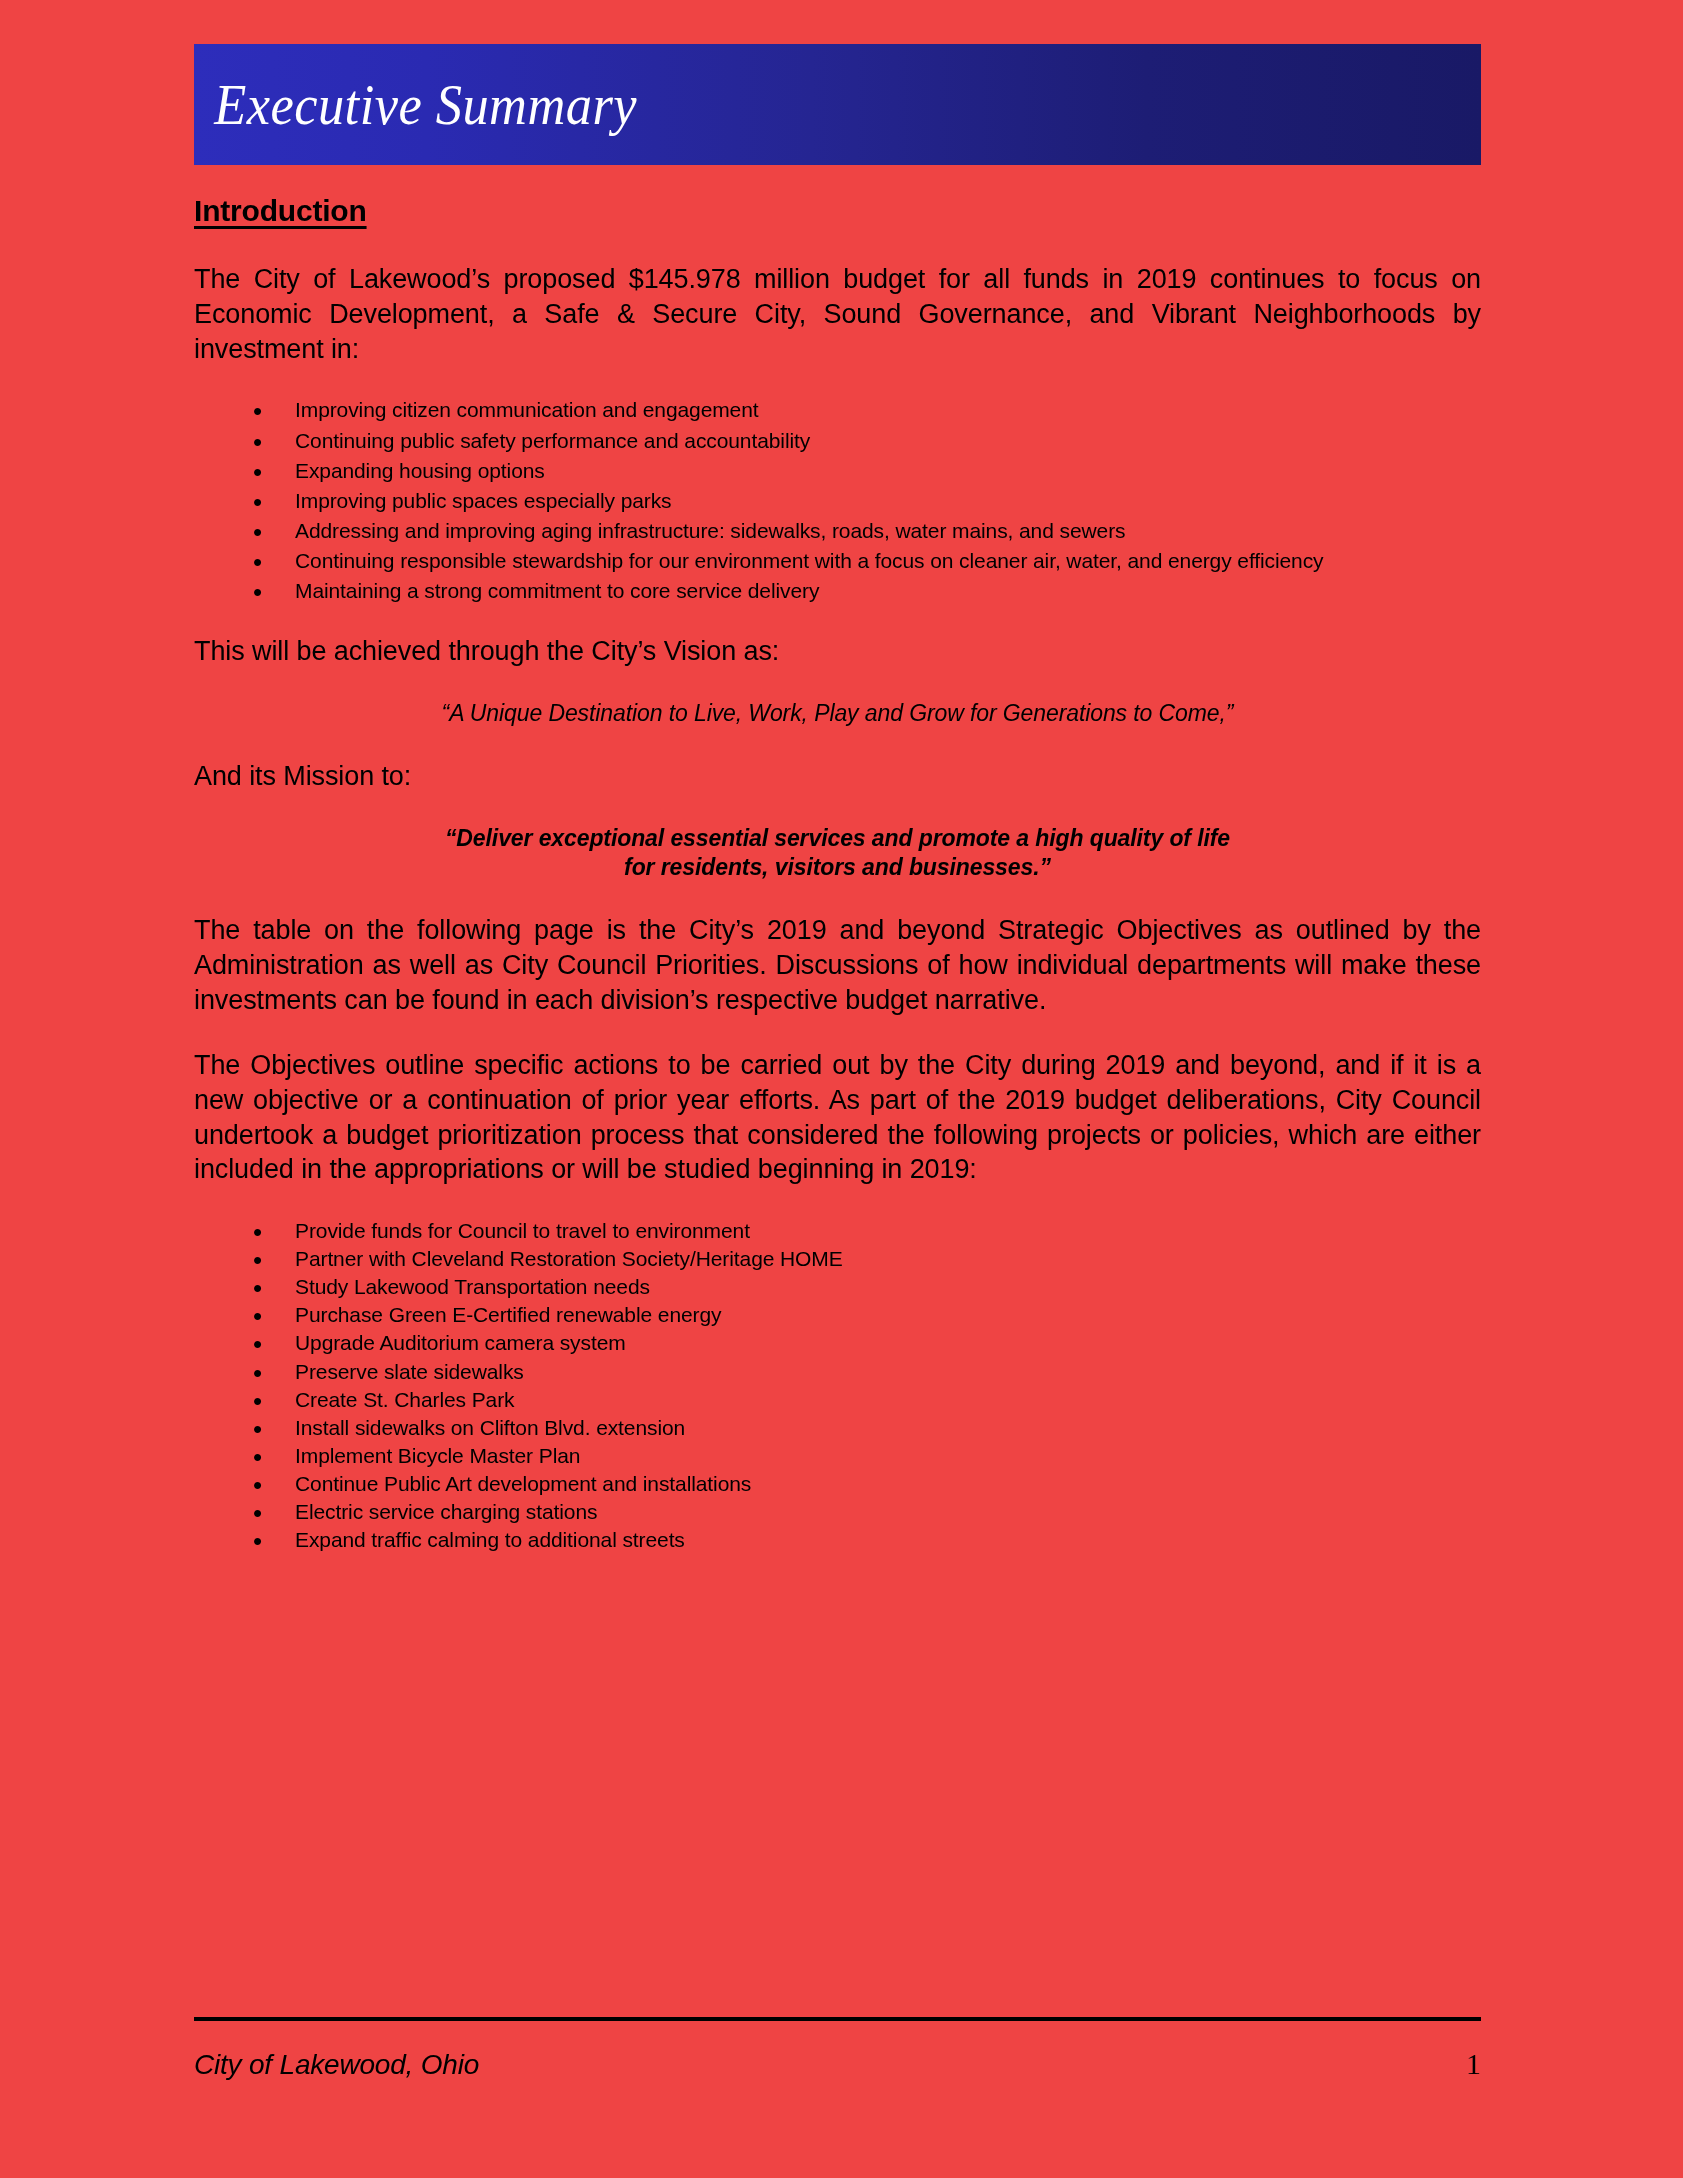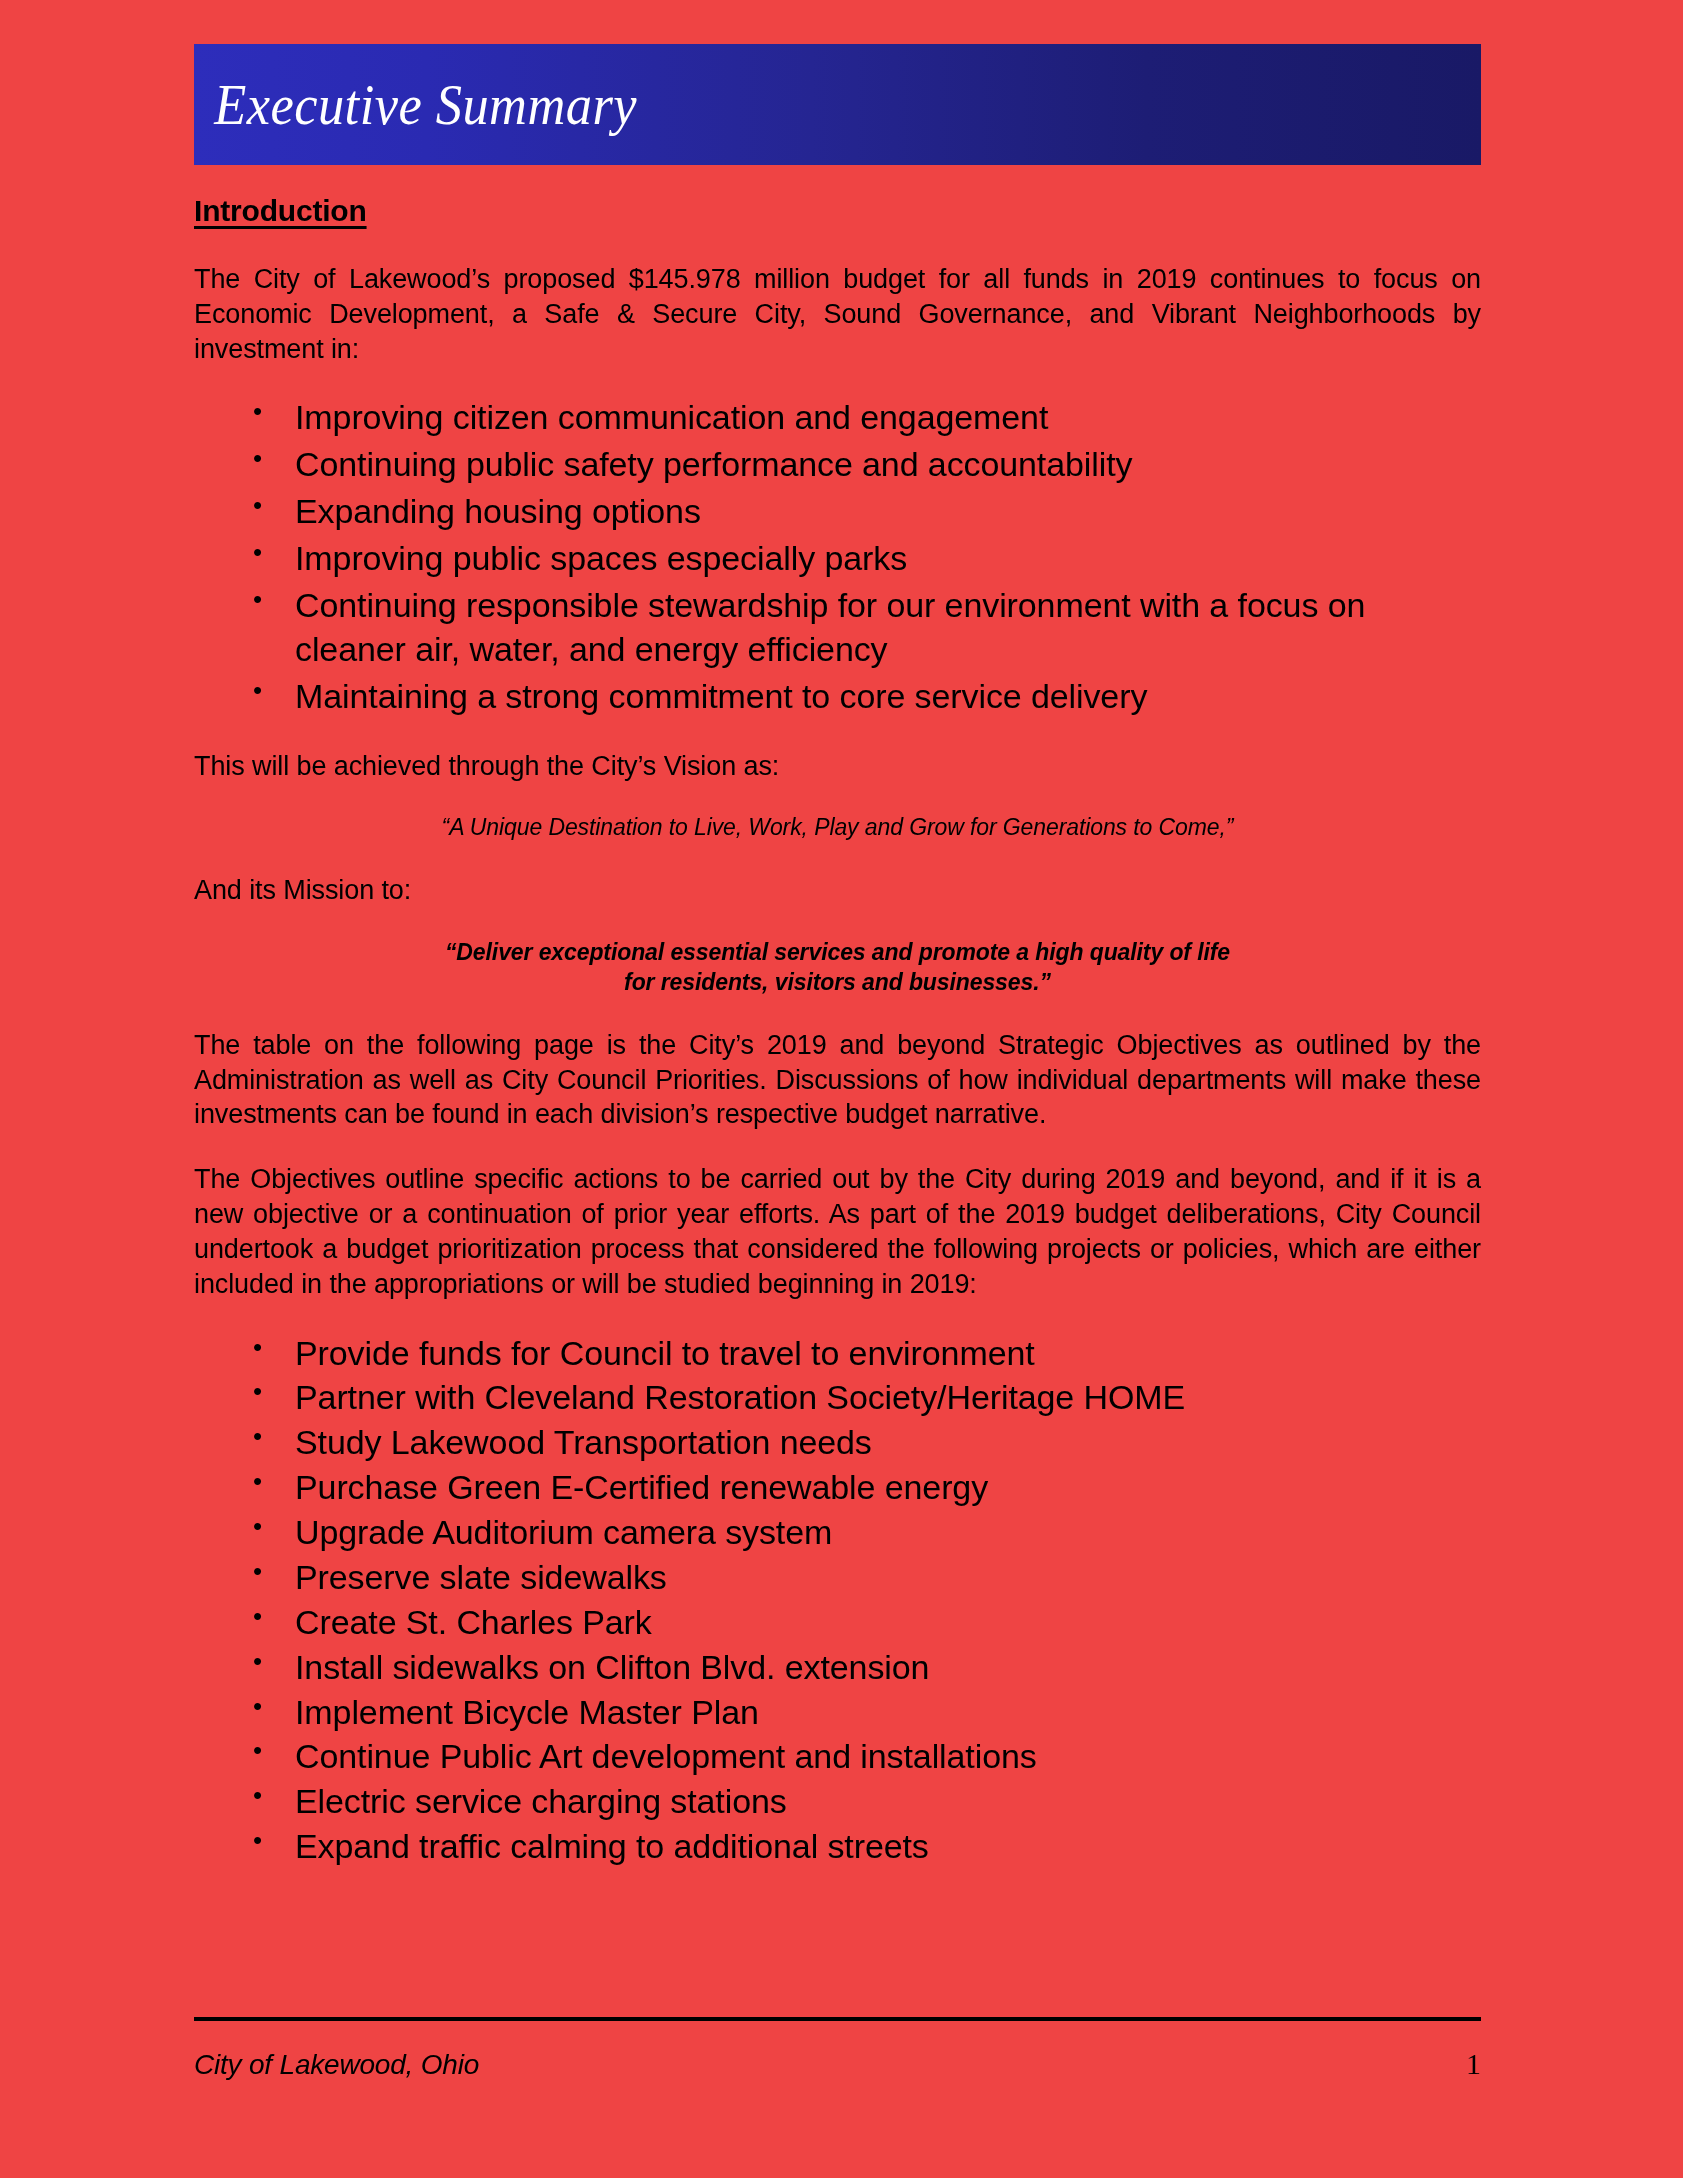--- a/index.html
+++ b/index.html
@@ -67,21 +67,21 @@
     letter-spacing: -0.1px;
   }
   ul.bullets {
     list-style: none;
     margin: 0 0 30px 0;
     padding: 0 0 0 59px;
   }
   ul.bullets.tight li { margin-bottom: 1px; }
   ul.bullets li {
     position: relative;
-    font-size: 34px;
+    font-size: 21px;
     line-height: 1.29;
     padding-left: 42px;
     margin-bottom: 3px;
     letter-spacing: -0.1px;
   }
   ul.bullets li::before {
     content: "\2022";
     position: absolute;
     left: 0;
     top: -1px;
@@ -142,20 +142,21 @@
 
     <h2 class="section-head">Introduction</h2>
 
     <p class="body-par">The City of Lakewood’s proposed $145.978 million budget for all funds in 2019 continues to focus on Economic Development, a Safe &amp; Secure City, Sound Governance, and Vibrant Neighborhoods by investment in:</p>
 
     <ul class="bullets">
       <li>Improving citizen communication and engagement</li>
       <li>Continuing public safety performance and accountability</li>
       <li>Expanding housing options</li>
       <li>Improving public spaces especially parks</li>
+      <li>Addressing and improving aging infrastructure: sidewalks, roads, water mains, and sewers</li>
       <li>Continuing responsible stewardship for our environment with a focus on cleaner air, water, and energy efficiency</li>
       <li>Maintaining a strong commitment to core service delivery</li>
     </ul>
 
     <p class="body-par">This will be achieved through the City’s Vision as:</p>
 
     <div class="quote vision">“A Unique Destination to Live, Work, Play and Grow for Generations to Come,”</div>
 
     <p class="body-par">And its Mission to:</p>
 

